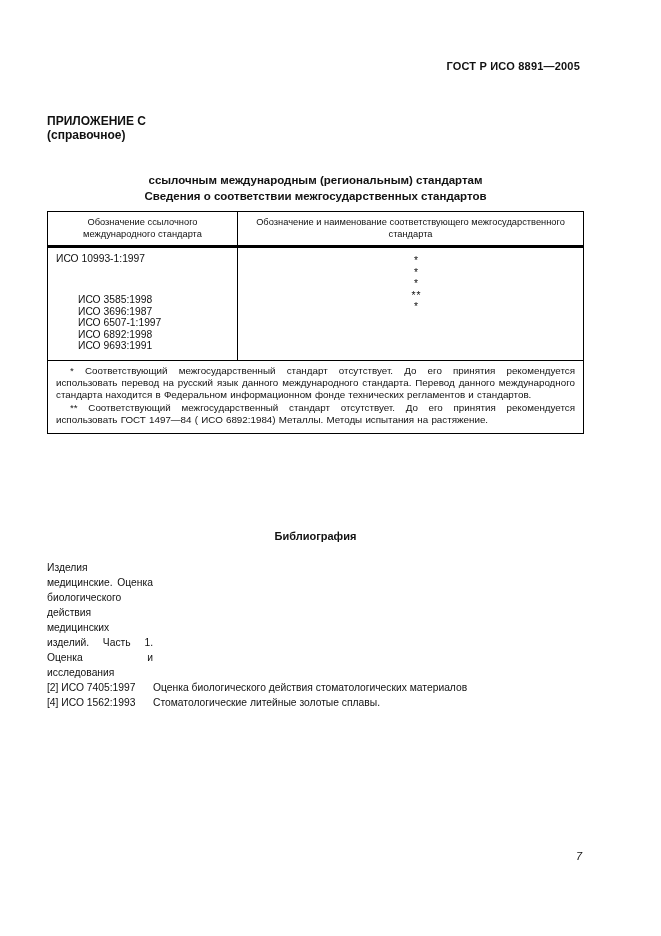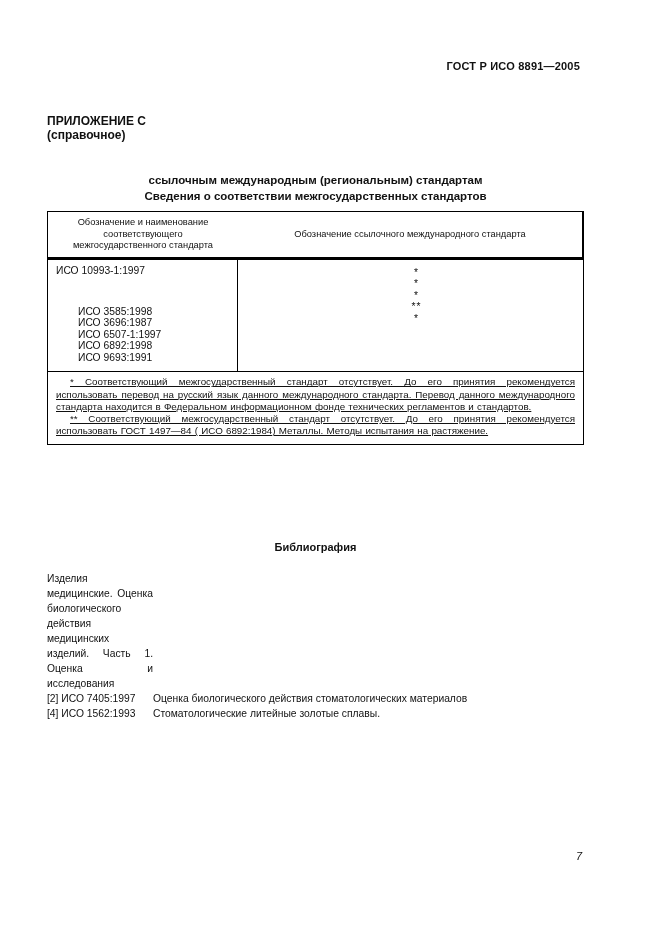--- a/index.html
+++ b/index.html
@@ -83,21 +83,20 @@
     font-size: 10.3px;
     line-height: 11.6px;
     margin-top: 2px;
     letter-spacing: 1px;
   }
   .tfoot {
     border-top: 1px solid #000;
     padding: 4px 8px 7px 8px;
     font-size: 9.8px;
     line-height: 12.2px;
-    text-decoration: underline;
   }
   .tfoot p {
     margin: 0;
     text-indent: 14px;
     text-align: justify;
     word-spacing: 0.5px;
   }
   .bib-title {
     margin-top: 96px;
     text-align: center;
@@ -133,22 +132,22 @@
   </div>
 
   <div class="sec-title">
     <div>ссылочным международным (региональным) стандартам</div>
     <div>Сведения о соответствии межгосударственных стандартов</div>
   </div>
 
 
   <div class="tbl">
     <div class="thead">
+      <div class="th th-left">Обозначение ссылочного международного стандарта</div>
       <div class="th">Обозначение и наименование соответствующего межгосударственного стандарта</div>
-      <div class="th th-left">Обозначение ссылочного международного стандарта</div>
     </div>
 
     <div class="tbody">
       <div class="td-left">
         <div class="iso-first">ИСО 10993-1:1997</div>
         <div class="iso-list">
           <div>ИСО 3585:1998</div>
           <div>ИСО 3696:1987</div>
           <div>ИСО 6507-1:1997</div>
           <div>ИСО 6892:1998</div>

